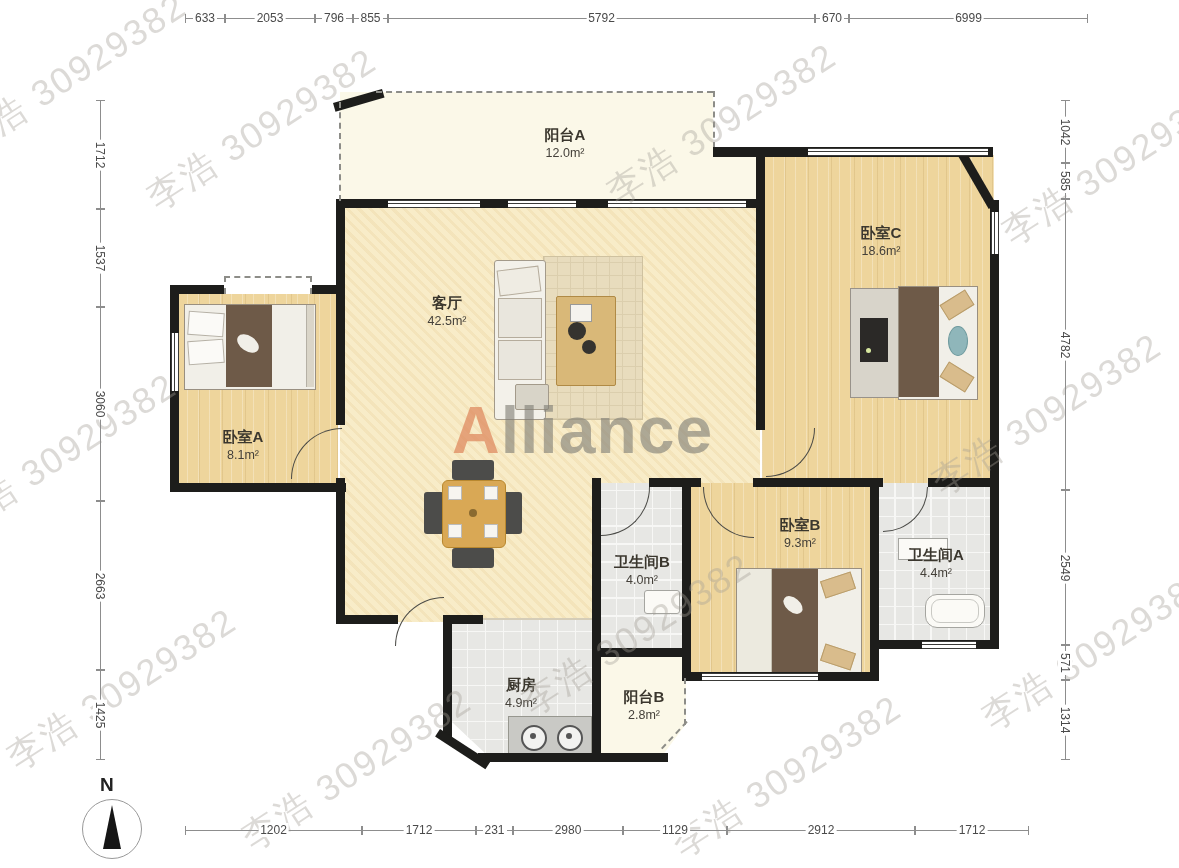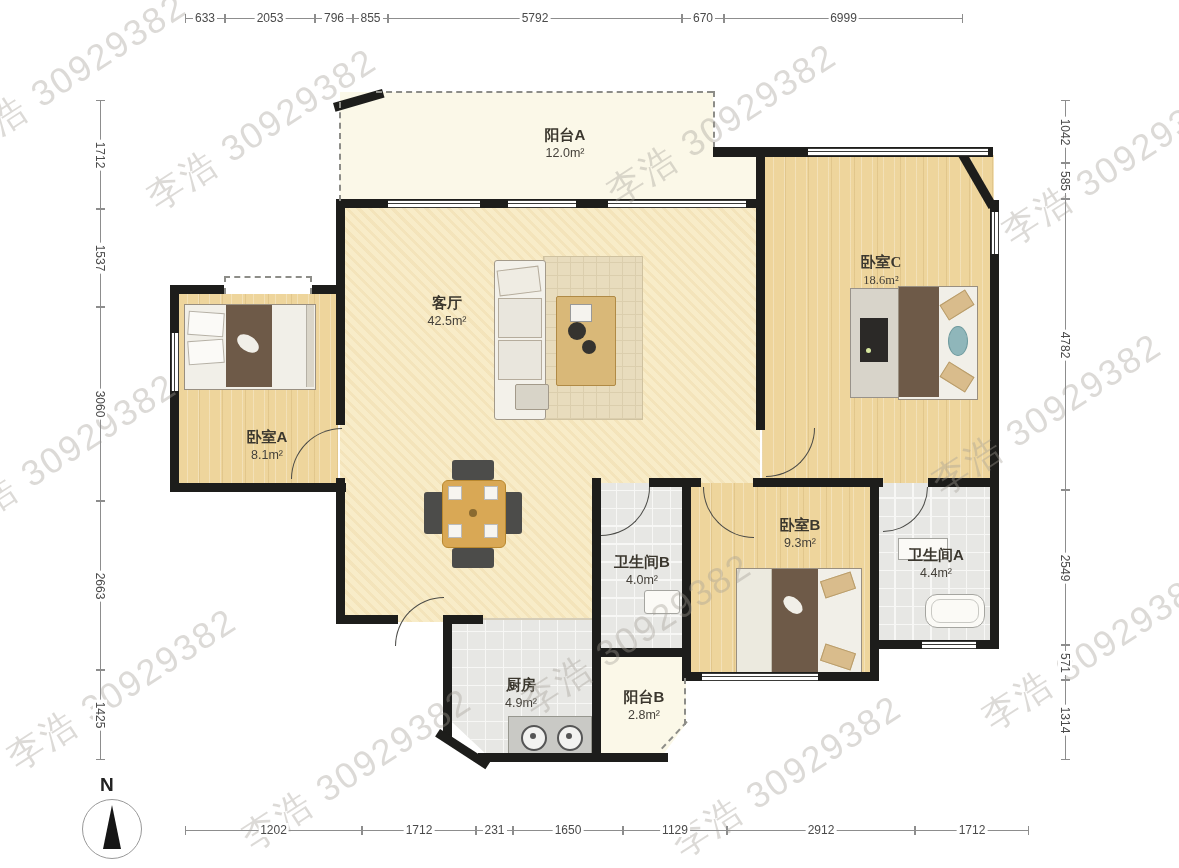--- a/index.html
+++ b/index.html
@@ -167,29 +167,29 @@
   <div class="arc tl" style="left:395px;top:597px;width:48px;height:48px;"></div>
   <div class="arc br" style="left:601px;top:487px;width:48px;height:48px;"></div>
   <div class="arc bl" style="left:703px;top:487px;width:50px;height:50px;"></div>
   <div class="arc br" style="left:883px;top:487px;width:44px;height:44px;"></div>
   <div class="arc br" style="left:766px;top:428px;width:48px;height:48px;"></div>
 
   <div class="rlabel" style="left:510px;top:126px;">
     <div class="rname">阳台A</div>
     <div class="rarea">12.0m²</div>
   </div>
-  <div class="rlabel" style="left:826px;top:253px;font-family:Liberation Serif, serif;">
+  <div class="rlabel" style="left:826px;top:224px;">
     <div class="rname">卧室C</div>
     <div class="rarea">18.6m²</div>
   </div>
   <div class="rlabel" style="left:392px;top:294px;">
     <div class="rname">客厅</div>
     <div class="rarea">42.5m²</div>
   </div>
-  <div class="rlabel" style="left:212px;top:428px;">
+  <div class="rlabel" style="left:188px;top:428px;">
     <div class="rname">卧室A</div>
     <div class="rarea">8.1m²</div>
   </div>
   <div class="rlabel" style="left:587px;top:553px;">
     <div class="rname">卫生间B</div>
     <div class="rarea">4.0m²</div>
   </div>
   <div class="rlabel" style="left:745px;top:516px;">
     <div class="rname">卧室B</div>
     <div class="rarea">9.3m²</div>
@@ -200,20 +200,21 @@
   </div>
   <div class="rlabel" style="left:466px;top:676px;">
     <div class="rname">厨房</div>
     <div class="rarea">4.9m²</div>
   </div>
   <div class="rlabel" style="left:589px;top:688px;">
     <div class="rname">阳台B</div>
     <div class="rarea">2.8m²</div>
   </div>
 
+  <div class="logo"><span class="a">A</span><span class="rest">lliance</span></div>
 
   <div class="wm" style="left:-60px;top:50px;">李浩 30929382</div>
   <div class="wm" style="left:130px;top:105px;">李浩 30929382</div>
   <div class="wm" style="left:590px;top:100px;">李浩 30929382</div>
   <div class="wm" style="left:985px;top:140px;">李浩 30929382</div>
   <div class="wm" style="left:-70px;top:430px;">李浩 30929382</div>
   <div class="wm" style="left:-10px;top:665px;">李浩 30929382</div>
   <div class="wm" style="left:915px;top:390px;">李浩 30929382</div>
   <div class="wm" style="left:505px;top:610px;">李浩 30929382</div>
   <div class="wm" style="left:225px;top:745px;">李浩 30929382</div>
@@ -238,27 +239,27 @@
         <b class="tk tkl"></b>
         <b class="tk tkr"></b>
         <span>796</span>
       </div>
     <div class="seg-h" style="width:35px;">
         <i class="ln"></i>
         <b class="tk tkl"></b>
         <b class="tk tkr"></b>
         <span>855</span>
       </div>
-    <div class="seg-h" style="width:294px;">
+    <div class="seg-h" style="width:407px;padding-left:20px;">
         <i class="ln"></i>
         <b class="tk tkl"></b>
         <b class="tk tkr"></b>
         <span>5792</span>
       </div>
-    <div class="seg-h" style="width:42px;">
+    <div class="seg-h" style="width:34px;">
         <i class="ln"></i>
         <b class="tk tkl"></b>
         <b class="tk tkr"></b>
         <span>670</span>
       </div>
     <div class="seg-h" style="width:239px;">
         <i class="ln"></i>
         <b class="tk tkl"></b>
         <b class="tk tkr"></b>
         <span>6999</span>
@@ -353,21 +354,21 @@
     <div class="seg-h" style="width:37px;">
         <i class="ln"></i>
         <b class="tk tkl"></b>
         <b class="tk tkr"></b>
         <span>231</span>
       </div>
     <div class="seg-h" style="width:110px;">
         <i class="ln"></i>
         <b class="tk tkl"></b>
         <b class="tk tkr"></b>
-        <span>1650</span>
+        <span>2980</span>
       </div>
     <div class="seg-h" style="width:104px;">
         <i class="ln"></i>
         <b class="tk tkl"></b>
         <b class="tk tkr"></b>
         <span>1129</span>
       </div>
     <div class="seg-h" style="width:188px;">
         <i class="ln"></i>
         <b class="tk tkl"></b>

